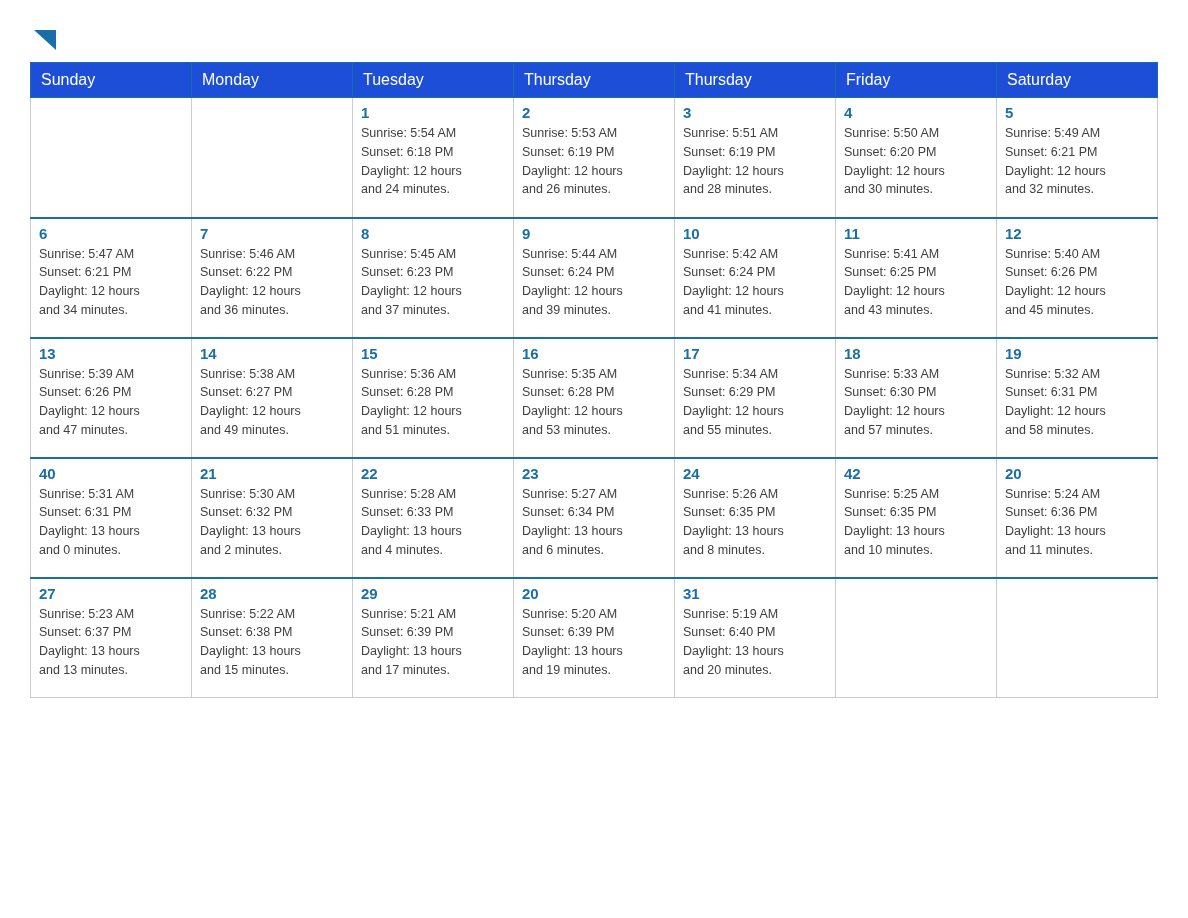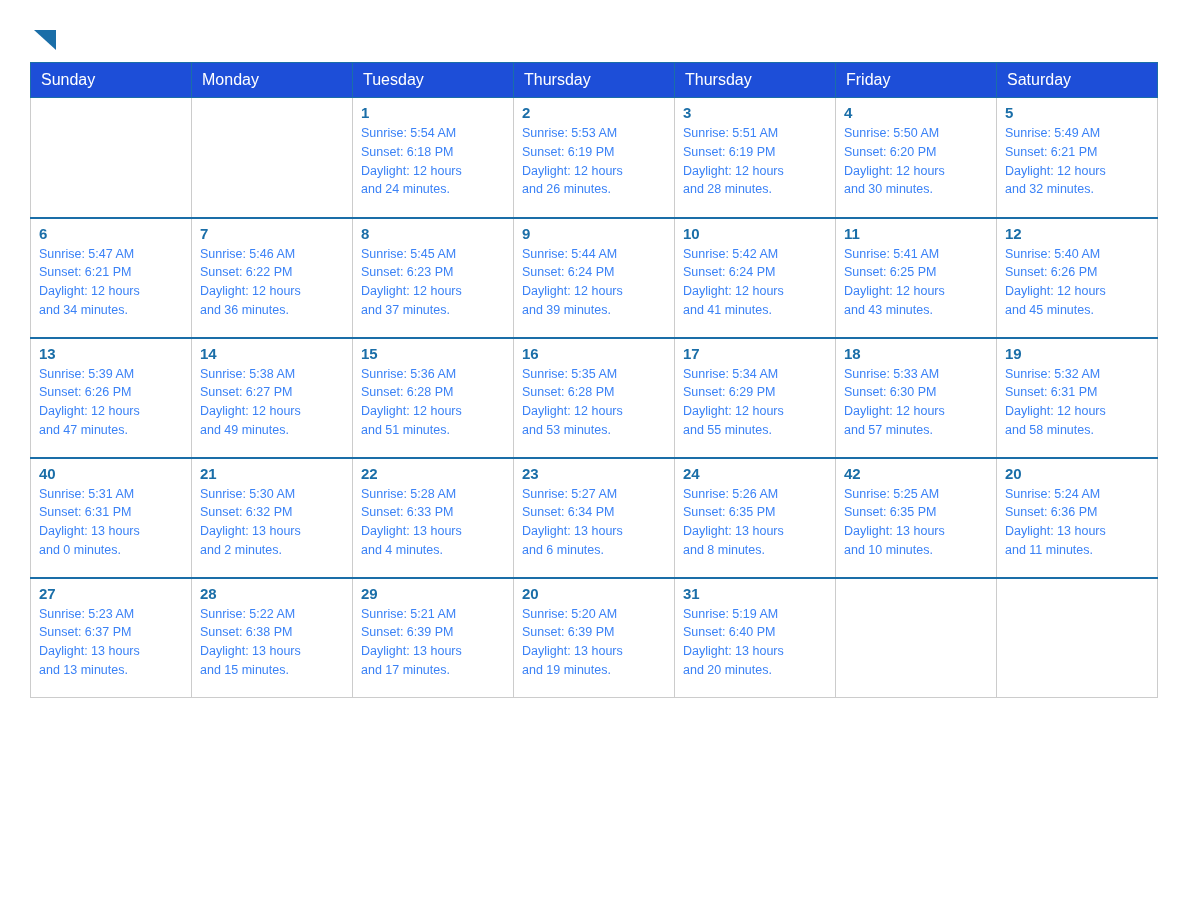--- a/index.html
+++ b/index.html
@@ -82,21 +82,21 @@
     .day-number {
       font-size: 15px;
       font-weight: bold;
       color: #1a6ea8;
       display: block;
       margin-bottom: 3px;
     }
     .day-info {
       font-size: 12.5px;
       line-height: 1.5;
-      color: #3b82f6;
+      color: #404040;
     }
     .empty-cell {
       background: #fff;
     }
     .row-divider td {
       border-top: 2px solid #1a6ea8;
     }
   </style>
 </head>
 <body>

